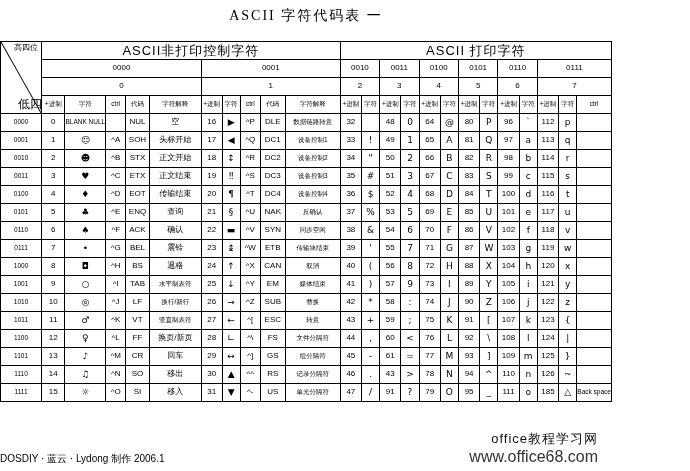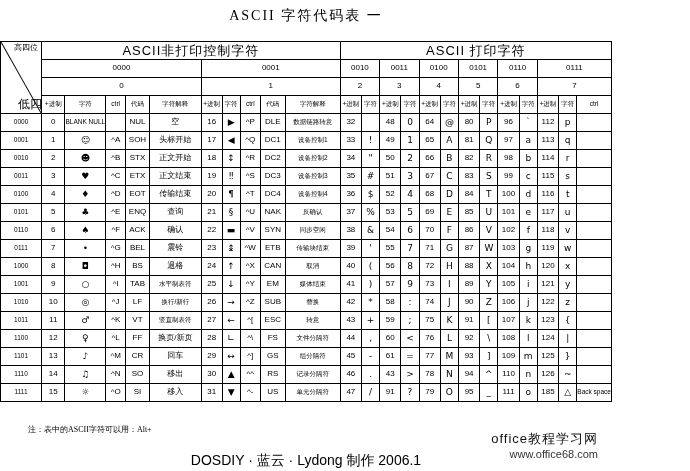--- a/index.html
+++ b/index.html
@@ -74,27 +74,27 @@
   .glyph{font-family:"DejaVu Sans", sans-serif;font-size:9px;}
   .small2{font-size:6.5px;line-height:1.0;}
   .brand{
     position:absolute;
     right:14px;
     top:430px;
     text-align:right;
     font-family:"Liberation Sans", sans-serif;
   }
   .brand .b1{font-size:13px;color:#111;letter-spacing:1px;}
-  .brand .b2{font-size:11px;color:#333;}
+  .brand .b2{font-size:16px;color:#333;}
   .credit{
     position:absolute;
     left:0;right:0;
     top:452px;
-    text-align:center;
-    font-size:14px;
+    text-align:left;
+    font-size:10px;
     font-family:"Liberation Sans", sans-serif;
   }
   .note-row{
     position:absolute;
     left:28px;
     right:14px;
     top:424px;
     font-size:8px;
   }
 </style>
@@ -624,23 +624,20 @@
           <td class="glyph">_</td>
         <td>111</td>
           <td class="glyph">o</td>
         <td>185</td>
           <td class="glyph">△</td>
           <td class="small2">Back space</td>
       </tr>
     </tbody>
   </table>
 
-  <div class="note-row">
-    <span>注：表中的ASCII字符可以用：Alt+</span>
-  </div>
 
   <div class="brand">
     <div class="b1">office教程学习网</div>
     <div class="b2">www.office68.com</div>
   </div>
 
   <div class="credit">DOSDIY · 蓝云 ·  Lydong 制作 2006.1</div>
 
 </div>
 

